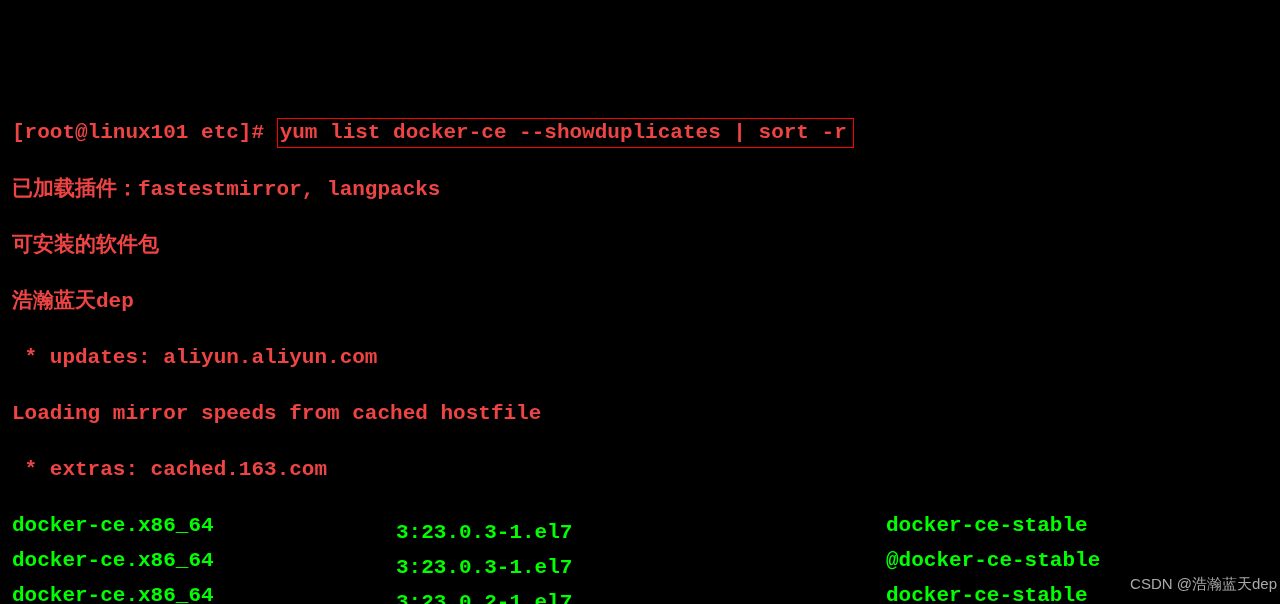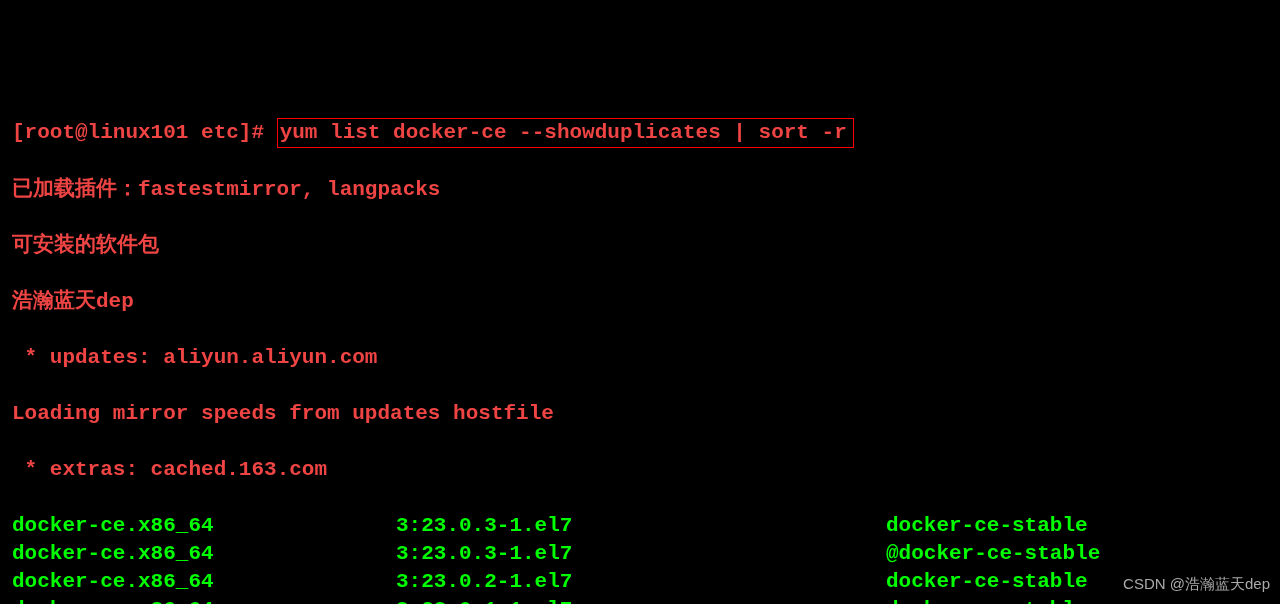--- a/index.html
+++ b/index.html
@@ -15,48 +15,48 @@
       width: 1280px;
       height: 604px;
       box-sizing: border-box;
       font-weight: bold;
     }
     .white { color: #ef4444; }
     .green { color: #00ff00; }
     .line { display: block; }
     .pkgrow { display: flex; }
     .c1 { width: 384px; display: inline-block; }
-    .c2 { width: 470px; display: inline-block; }
+    .c2 { width: 470px; display: inline-block; margin-top: 7px; }
     .c3 { flex: 1; display: inline-block; margin-left: 20px; }
     .highlight {
       border: 1px solid #ff0000;
       padding: 0 6px 0 2px;
       display: inline-block;
     }
     .watermark {
       position: absolute;
-      right: 10px;
+      right: 3px;
       bottom: 6px;
       color: #aaa;
       font-size: 15px;
       font-weight: normal;
       font-family: Arial, sans-serif;
       white-space: nowrap;
     }
   </style>
 </head>
 <body>
 
 
 
 <span class="line"><span class="white">[root@linux101 etc]# </span><span class="highlight white">yum list docker-ce --showduplicates | sort -r</span></span>
 <span class="line white">已加载插件：fastestmirror, langpacks</span>
 <span class="line white">可安装的软件包</span>
 <span class="line white">浩瀚蓝天dep</span>
 <span class="line white"> * updates: aliyun.aliyun.com</span>
-<span class="line white">Loading mirror speeds from updates hostfile</span>
+<span class="line white">Loading mirror speeds from cached hostfile</span>
 <span class="line white"> * extras: cached.163.com</span>
 <div id="pkglist"><div class="pkgrow green"><span class="c1">docker-ce.x86_64</span><span class="c2">3:23.0.3-1.el7</span><span class="c3">docker-ce-stable</span></div><div class="pkgrow green"><span class="c1">docker-ce.x86_64</span><span class="c2">3:23.0.3-1.el7</span><span class="c3">@docker-ce-stable</span></div><div class="pkgrow green"><span class="c1">docker-ce.x86_64</span><span class="c2">3:23.0.2-1.el7</span><span class="c3">docker-ce-stable</span></div><div class="pkgrow green"><span class="c1">docker-ce.x86_64</span><span class="c2">3:23.0.1-1.el7</span><span class="c3">docker-ce-stable</span></div></div>
 
 <div class="watermark">CSDN @浩瀚蓝天dep</div>
 
 
 
 
 </body></html>

